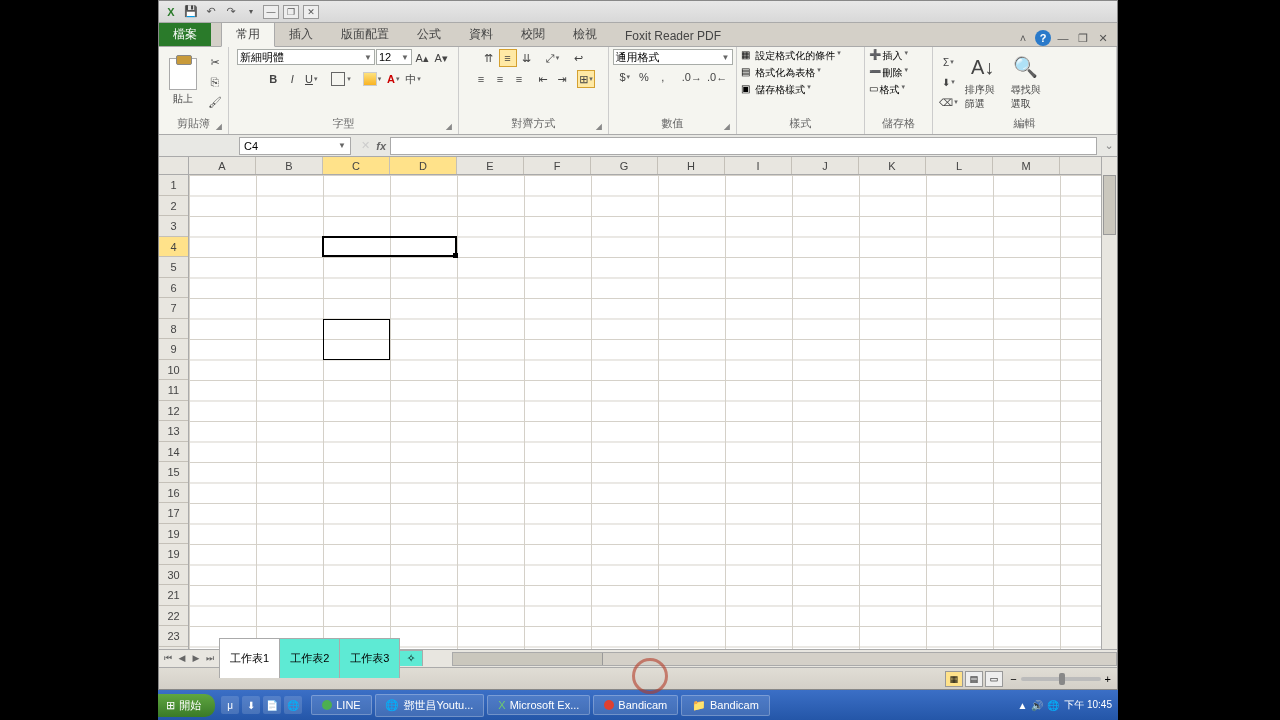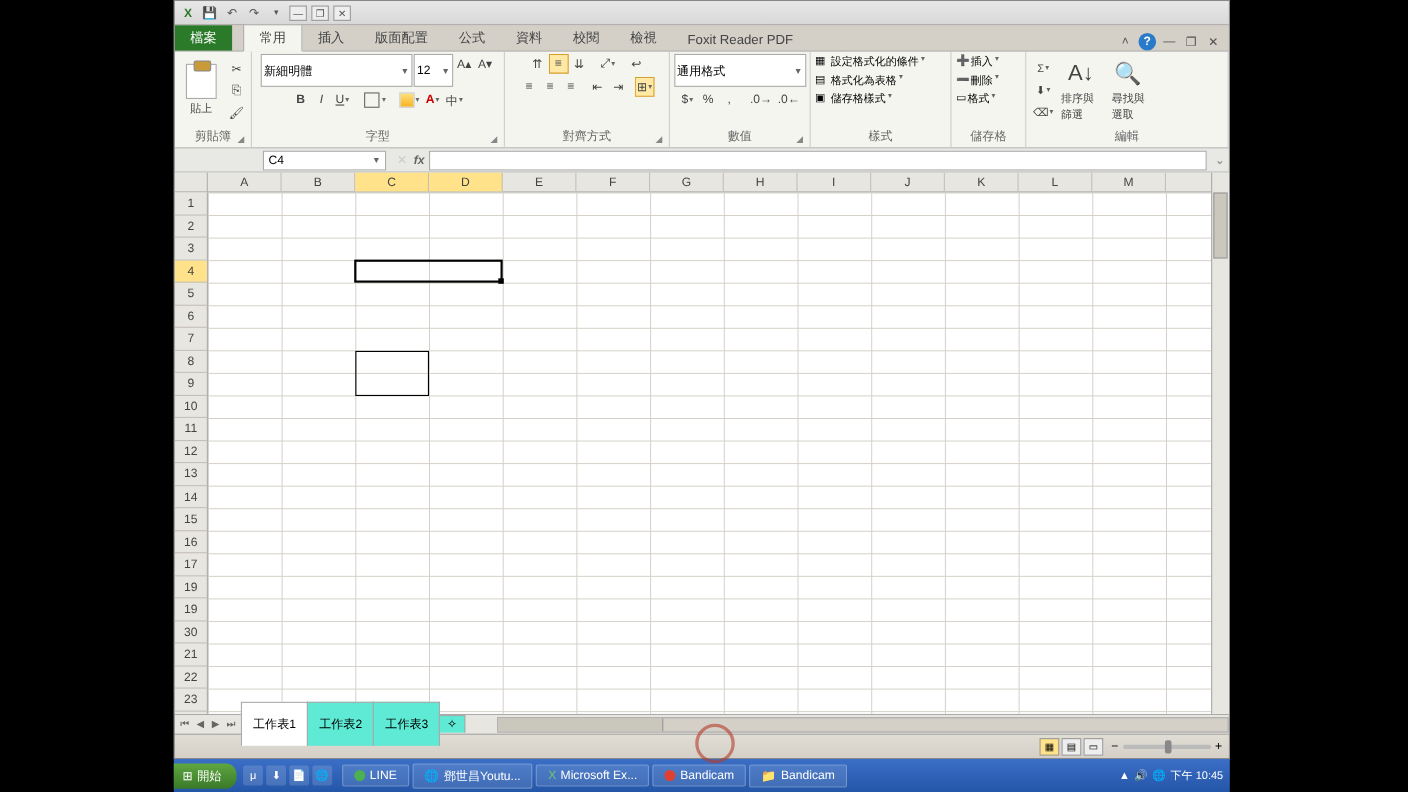--- a/index.html
+++ b/index.html
@@ -26,21 +26,21 @@
 
 
 .ribbon { height: 88px; background: #f5f5f0; display: flex; border-bottom: 1px solid #aaa; font-size: 11px; }
 .group { border-right: 1px solid #ccc; display: flex; flex-direction: column; justify-content: space-between; padding: 2px 4px; }
 .group .body { flex:1; display:flex; align-items:center; gap:3px; }
 .group .label { text-align: center; color: #666; font-size: 11px; padding: 1px 0; position:relative;}
 .group .label .dl { position:absolute; right:2px; bottom:1px; font-size:8px; color:#888;}
 .btn { display:inline-flex; align-items:center; justify-content:center; min-width:18px; height:18px; padding:0 2px; color:#444; position:relative;}
 .btn.big { flex-direction:column; height:auto; gap:2px; font-size:10px; width:40px;}
 .btn.big .ico { width:28px; height:28px; display:flex; align-items:center; justify-content:center; font-size:20px;}
-.selbox { height:30px; border:1px solid #a8aca8; background:#fff; display:flex; align-items:center; padding:0 2px; font-size:11px; }
+.selbox { height:16px; border:1px solid #a8aca8; background:#fff; display:flex; align-items:center; padding:0 2px; font-size:11px; }
 .selbox .arrow { margin-left:auto; font-size:8px; color:#666;}
 .col { display:flex; flex-direction:column; gap:2px;}
 .row { display:flex; gap:1px;}
 .hl { background:#ffe9a5; box-shadow: inset 0 0 0 1px #d4a030;}
 .ico-border { width:14px; height:14px; border:1px solid #666; margin:1px;}
 .ico-fill { width:14px; height:14px; background:linear-gradient(#fde17e,#f9b322); border:1px solid #ccc;}
 .down { font-size:7px; color:#666; margin-left:1px;}
 .paste-ico { width:28px; height:32px; background:#fff; border:1px solid #aaa; position:relative;}
 .paste-ico::before{content:""; position:absolute; top:-4px; left:6px; width:14px; height:8px; background:#c89a3a; border:1px solid #888; border-radius:2px;}
 

